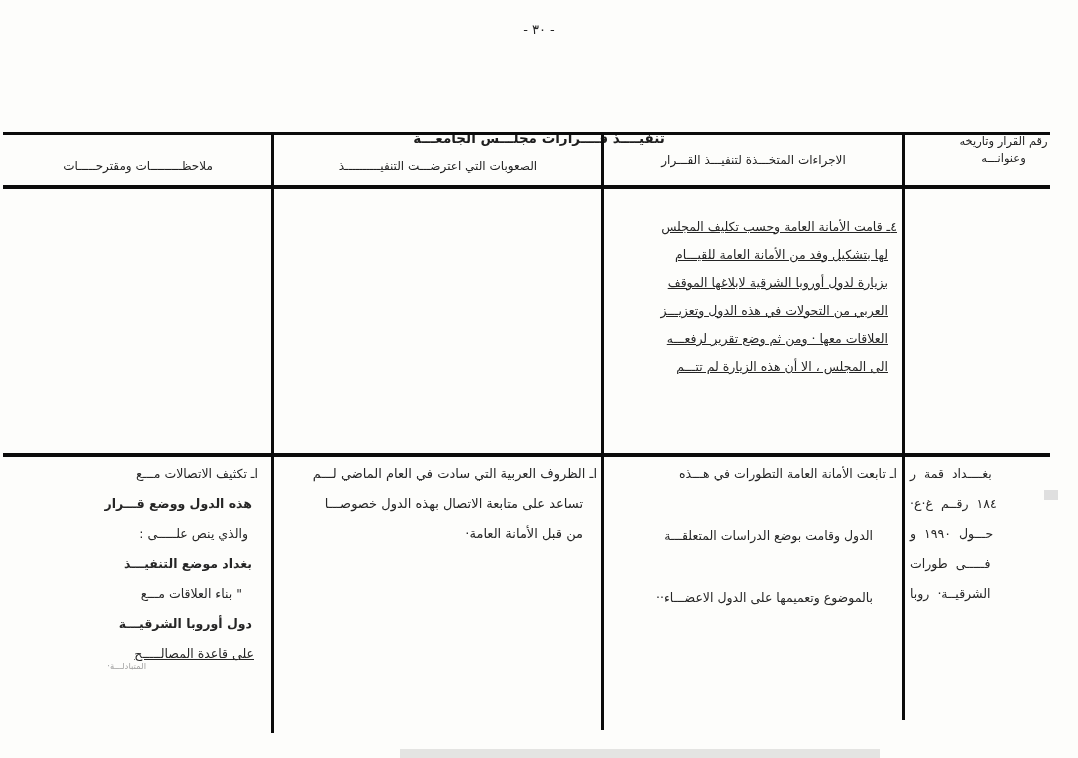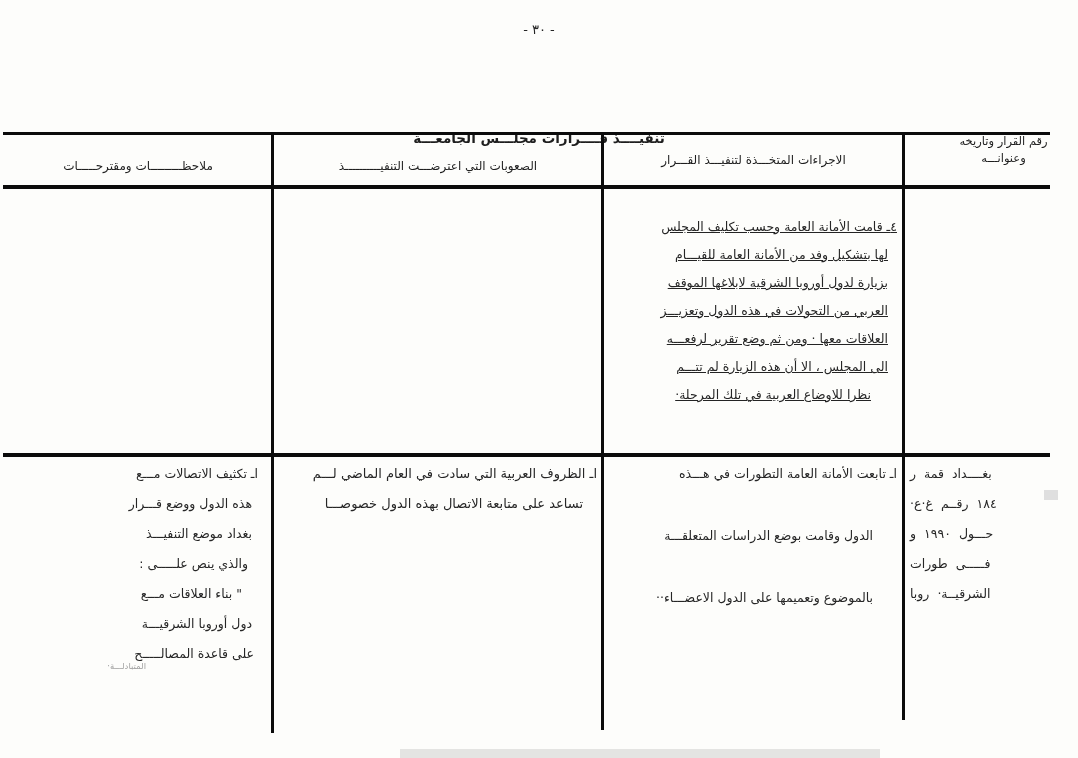--- a/index.html
+++ b/index.html
@@ -17,24 +17,24 @@
        font-size:12px; color:#1f1f1f;}
   .hdr .two{line-height:17px; font-size:11.5px;}
   .ln{text-align:right; white-space:nowrap; color:#262626;}
   .r1 .ln{line-height:28px; font-size:12.5px;}
   .r2 .ln{line-height:30px; font-size:12.5px;}
   .diff .ln{font-size:13px;}
   .i9{padding-left:0; padding-right:9px;}
   .i14{padding-right:14px;}
   .i24{padding-right:24px;margin-top:32px;}
   .i26{padding-right:26px;}
-  .i6{padding-right:6px;}
+  .i6{padding-right:6px;font-weight:bold;}
   .i10{padding-right:10px;}
   .i16{padding-right:16px;}
-  .i4{padding-right:4px;}
+  .i4{padding-right:4px;text-decoration:underline;}
   .faded-line{font-size:8.5px; color:#a2a2a2; line-height:10px;
               padding-right:112px; margin-top:-8px; white-space:nowrap; text-align:right;}
   
   .wordflow{direction:ltr; text-align:left;}
   .wordflow .ln{text-align:left; direction:ltr;}
   .wordflow .w{display:inline-block; direction:rtl; unicode-bidi:isolate; margin-right:8px;}
   .smudge{position:absolute; background:#cfcfcf; opacity:.65;}
   .bottom-smudge{position:absolute; left:400px; top:749px; width:480px; height:9px;
                  background:#e4e4e2;}
 </style>
@@ -63,48 +63,48 @@
   <div class="cell hdr" style="left:275px;top:136px;width:326px;height:60px;">الصعوبات التي اعترضـــت التنفيــــــــــذ</div>
   <div class="cell hdr" style="left:5px;top:136px;width:266px;height:60px;">ملاحظـــــــــات ومقترحـــــات</div>
 
   <div class="cell r1" style="left:612px;top:213px;width:285px;text-decoration:underline;">
     <div class="ln">٤ـ قامت الأمانة العامة وحسب تكليف المجلس</div>
     <div class="ln i9">لها بتشكيل وفد من الأمانة العامة للقيـــام</div>
     <div class="ln i9">بزيارة لدول أوروبا الشرقية لابلاغها الموقف</div>
     <div class="ln i9">العربي من التحولات في هذه الدول وتعزيـــز</div>
     <div class="ln i9">العلاقات معها · ومن ثم وضع تقرير لرفعـــه</div>
     <div class="ln i9">الى المجلس ، الا أن هذه الزيارة لم تتـــم</div>
-    <div class="ln i26">نظرا للاوضاع العربية في تلك المرحلة·</div>
   </div>
 
   <div class="cell r2 wordflow" style="left:910px;top:459px;width:140px;font-size:12px;">
     <div class="ln"><span class="w">ر</span><span class="w">قمة</span><span class="w">بغــــداد</span></div>
     <div class="ln"><span class="w">غ·ع·</span><span class="w">رقــم</span><span class="w">١٨٤</span></div>
     <div class="ln"><span class="w">و</span><span class="w">١٩٩٠</span><span class="w">حـــول</span></div>
     <div class="ln"><span class="w">طورات</span><span class="w">فـــــى</span></div>
     <div class="ln"><span class="w">روبا</span><span class="w">الشرقيــة·</span></div>
   </div>
   <div class="smudge" style="left:1044px;top:490px;width:14px;height:10px;"></div>
 
   <div class="cell r2" style="left:612px;top:459px;width:285px;">
     <div class="ln">اـ تابعت الأمانة العامة التطورات في هـــذه</div>
     <div class="ln i24">الدول وقامت بوضع الدراسات المتعلقـــة</div>
     <div class="ln i24">بالموضوع وتعميمها على الدول الاعضـــاء··</div>
   </div>
 
   <div class="cell r2 diff" style="left:280px;top:459px;width:317px;">
     <div class="ln">اـ الظروف العربية التي سادت في العام الماضي لـــم</div>
     <div class="ln i14">تساعد على متابعة الاتصال بهذه الدول خصوصـــا</div>
+    <div class="ln i14">من قبل الأمانة العامة·</div>
   </div>
 
   <div class="cell r2" style="left:22px;top:459px;width:236px;">
     <div class="ln">اـ تكثيف الاتصالات مـــع</div>
     <div class="ln i6">هذه الدول ووضع قـــرار</div>
+    <div class="ln i10">والذي ينص علـــــى :</div>
     <div class="ln i6">بغداد موضع التنفيـــذ</div>
-    <div class="ln i10">والذي ينص علـــــى :</div>
     <div class="ln i16">" بناء العلاقات مـــع</div>
     <div class="ln i6">دول أوروبا الشرقيـــة</div>
     <div class="ln i4">على قاعدة المصالـــــح</div>
     <div class="faded-line">المتبادلـــة·</div>
   </div>
 
   <div class="bottom-smudge"></div>
 </div>
 
 </body></html>

